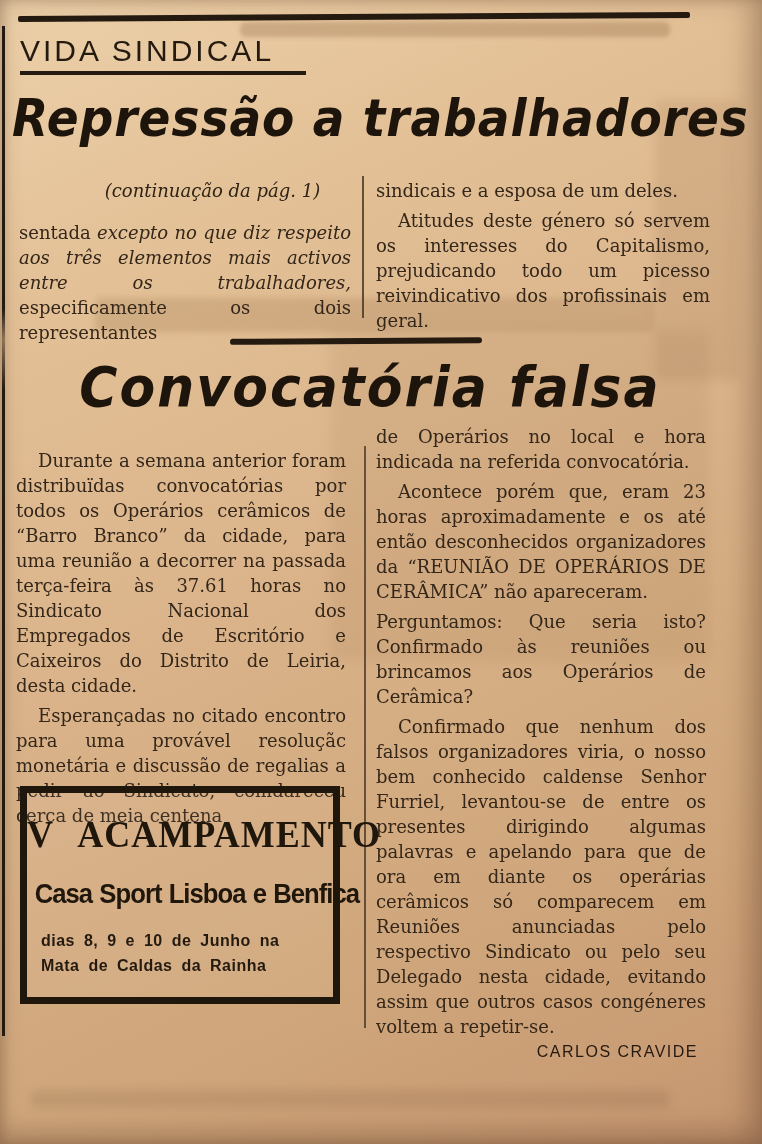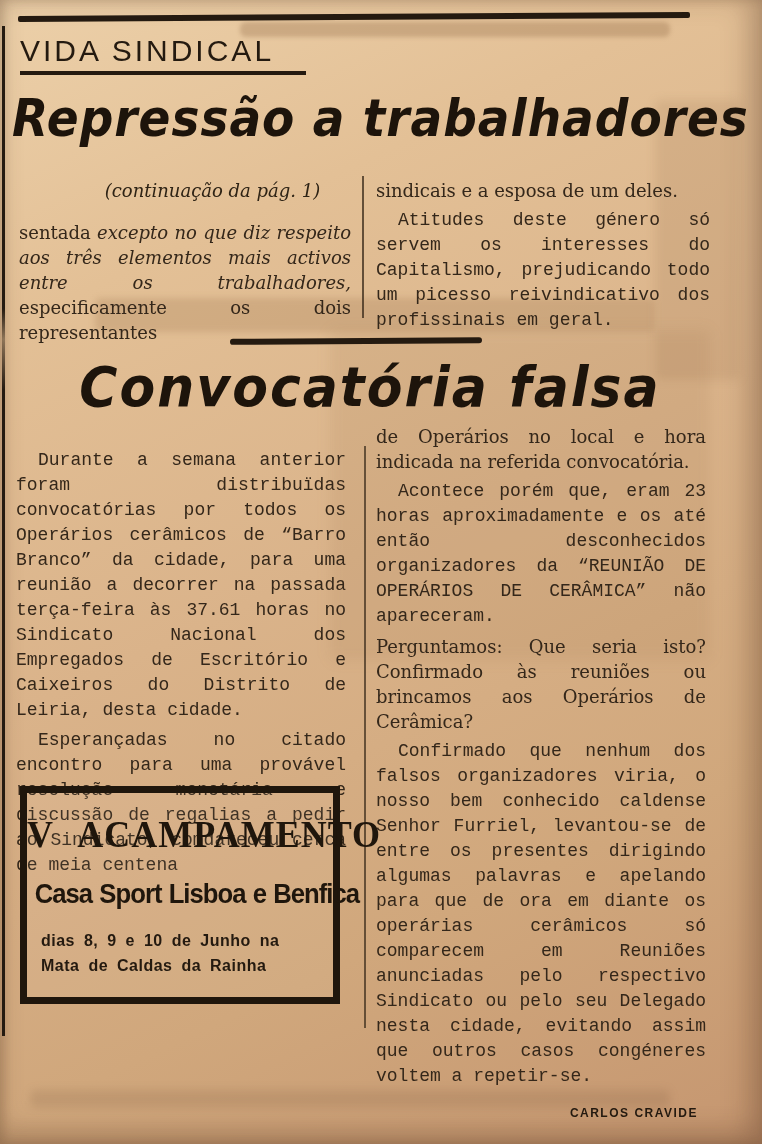--- a/index.html
+++ b/index.html
@@ -33,33 +33,33 @@
   .headline2{
     left:0;top:356px;width:740px;text-align:center;
     font-family:"DejaVu Sans",sans-serif;font-style:italic;font-weight:bold;
     font-size:52px;letter-spacing:2px;color:#1d140b;white-space:nowrap;
     transform:scaleY(1.05);transform-origin:center top;
   }
   
   .body-text{font-size:18px;line-height:25px;text-align:justify;hyphens:auto;color:#34271a;}
   .body-text p{margin:0;}
   .body-text p + p{margin-top:5px;}
-  .ind{text-indent:22px;font-family:Liberation Mono, monospace;}
+  .ind{text-indent:22px;}
   .art1-left{left:7px;top:178px;width:332px;margin-left:12px;}
   .cont-note{font-style:italic;text-align:center;padding-left:55px;font-size:18px;color:#2e2315;white-space:nowrap;}
   .art1-left .lead-par{margin-top:17px;}
   .vdiv1{left:362px;top:176px;width:2px;height:142px;background:rgba(56,42,26,.75);}
   .art1-right{left:376px;top:178px;width:334px;}
   .art2-left{left:16px;top:448px;width:330px;}
   .vdiv2{left:364px;top:446px;width:2px;height:582px;background:rgba(56,42,26,.7);}
   .art2-right{left:376px;top:424px;width:330px;}
   .byline{
-    margin-top:12px;text-align:right;padding-right:8px;
-    font-family:"Liberation Sans",sans-serif;font-weight:bold;
-    font-size:12px;letter-spacing:1.5px;color:#241a10;
+    margin-top:0;text-align:right;padding-right:8px;
+    font-family:"Liberation Sans",sans-serif;font-weight:normal;
+    font-size:16px;letter-spacing:1.5px;color:#241a10;
   }
   
   .ad-box{
     left:20px;top:786px;width:306px;height:204px;
     border:7px solid #1f160c;
     background:rgba(255,240,215,.06);
   }
   .ad-line1{
     margin-top:20px;text-align:center;
     font-family:"Liberation Serif",serif;font-weight:bold;

